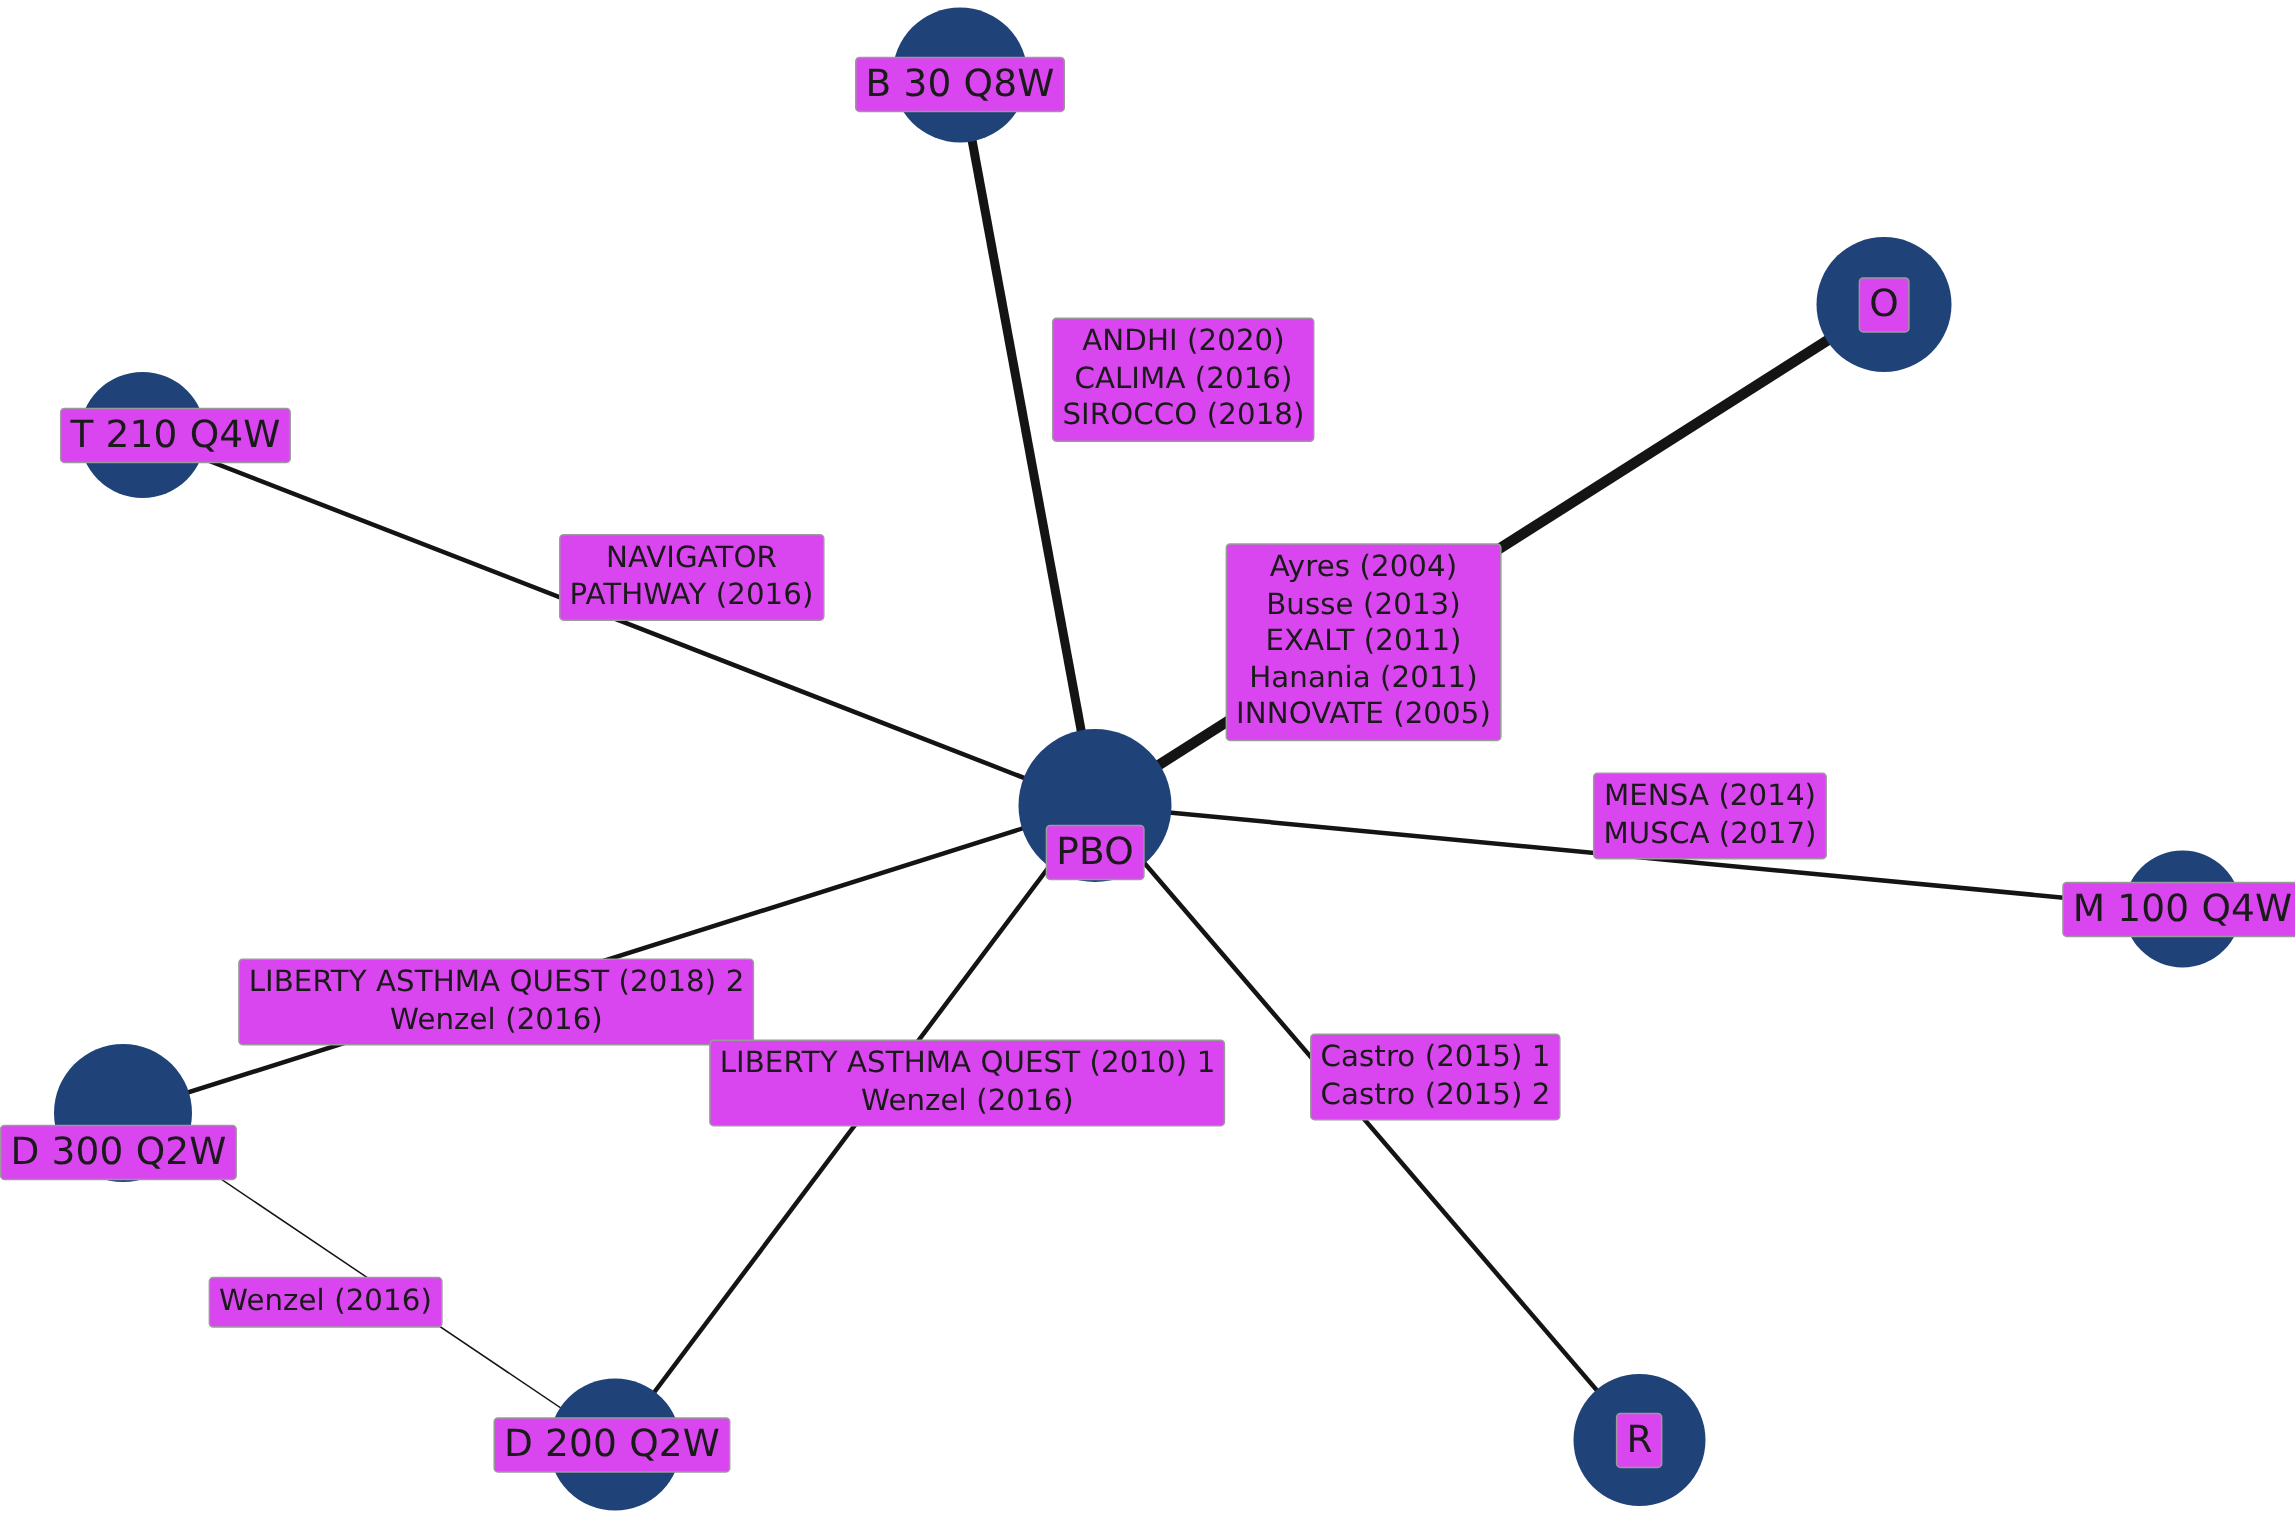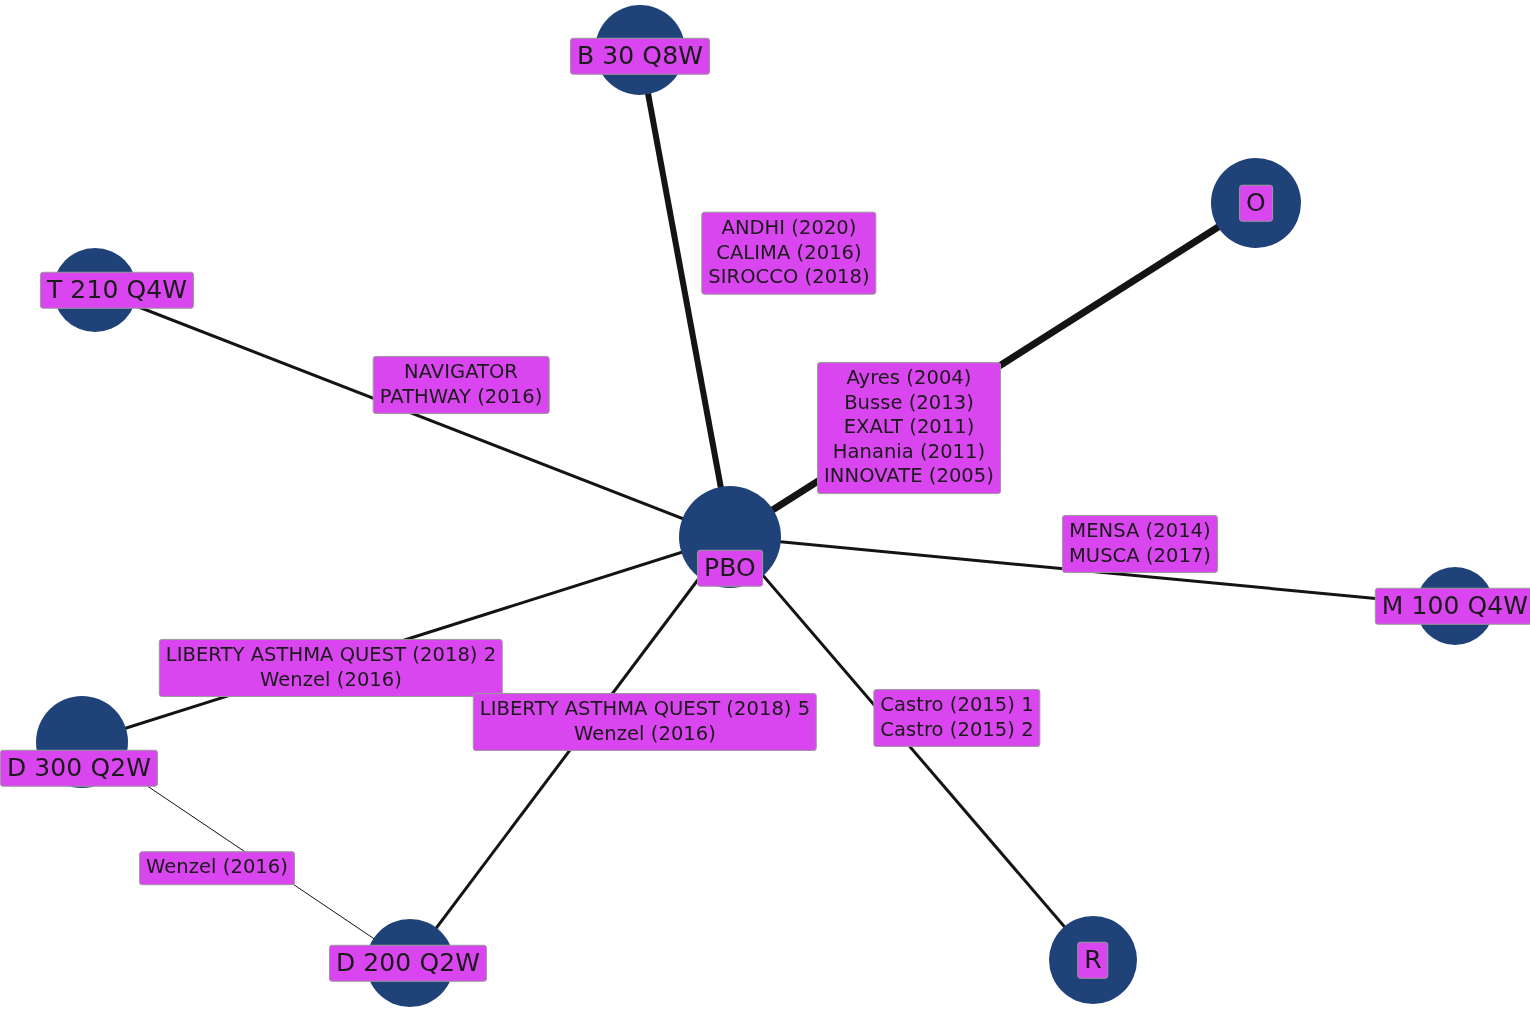--- a/index.html
+++ b/index.html
@@ -113,21 +113,21 @@
       </div>
       <div class="label-box edge-label" style="left: 1140px; top: 544px;">
         <span class="line">MENSA (2014)</span>
         <span class="line">MUSCA (2017)</span>
       </div>
       <div class="label-box edge-label" style="left: 331px; top: 668px;">
         <span class="line">LIBERTY ASTHMA QUEST (2018) 2</span>
         <span class="line">Wenzel (2016)</span>
       </div>
       <div class="label-box edge-label" style="left: 645px; top: 722px;">
-        <span class="line">LIBERTY ASTHMA QUEST (2018) 5</span>
+        <span class="line">LIBERTY ASTHMA QUEST (2010) 1</span>
         <span class="line">Wenzel (2016)</span>
       </div>
       <div class="label-box edge-label" style="left: 957px; top: 718px;">
         <span class="line">Castro (2015) 1</span>
         <span class="line">Castro (2015) 2</span>
       </div>
       <div class="label-box edge-label" style="left: 217px; top: 868px;">
         <span class="line">Wenzel (2016)</span>
       </div>
     </div>

